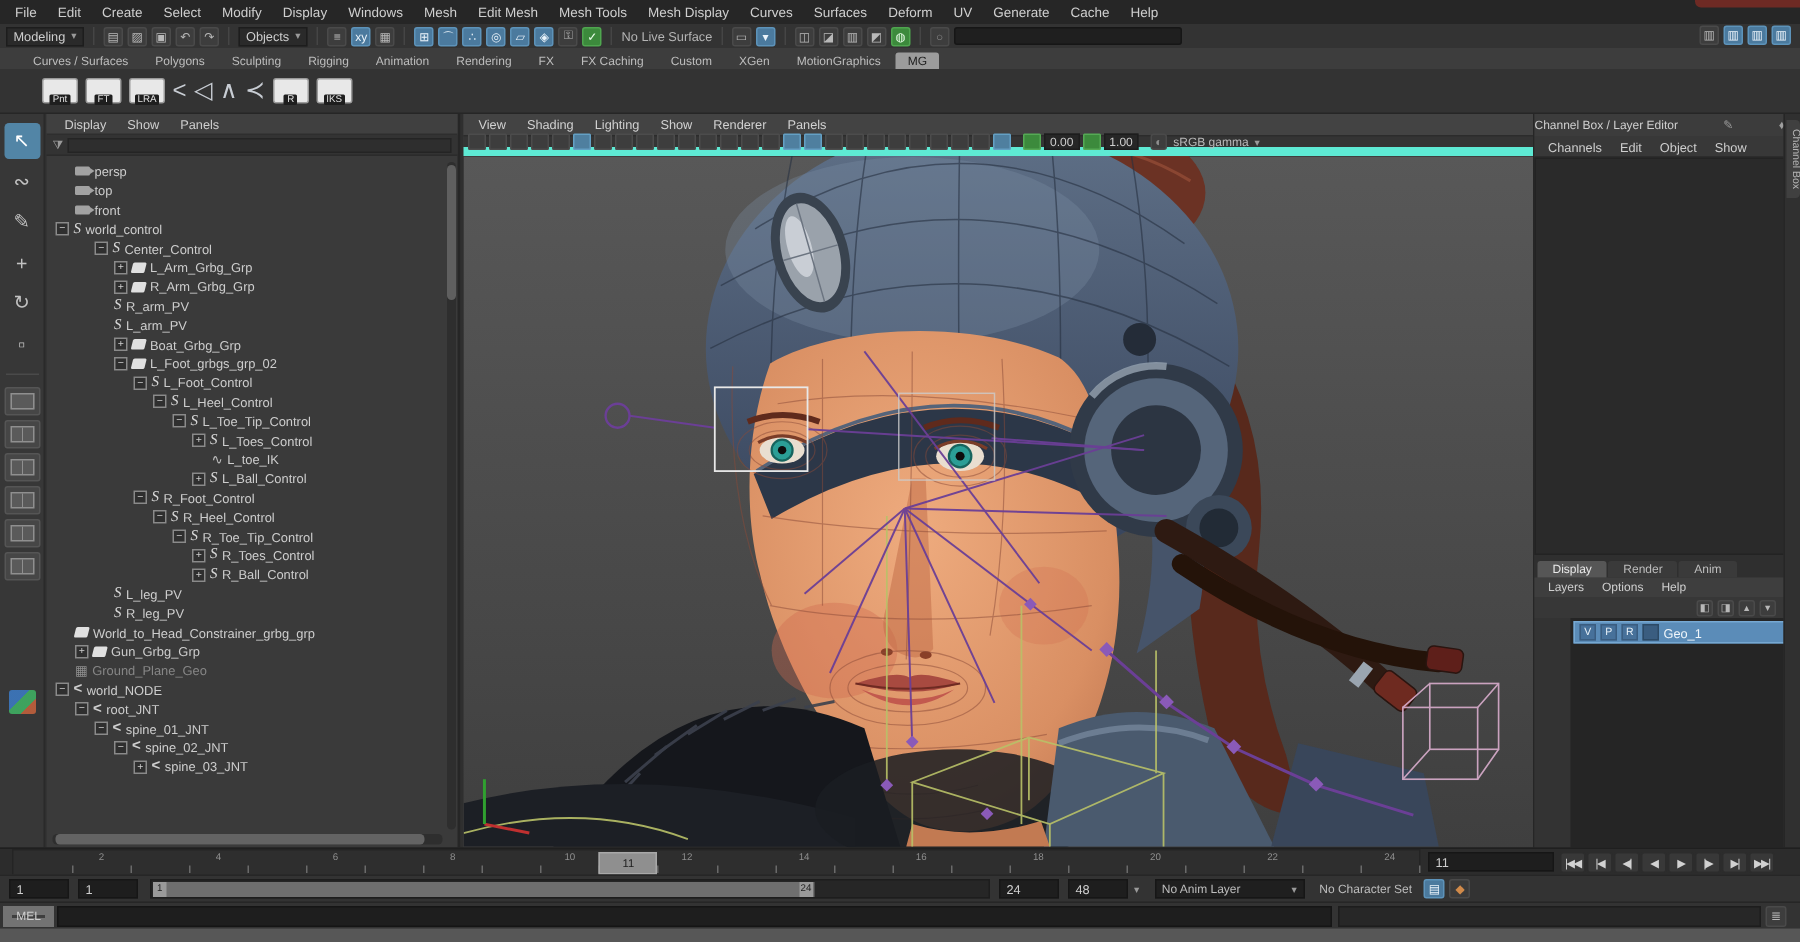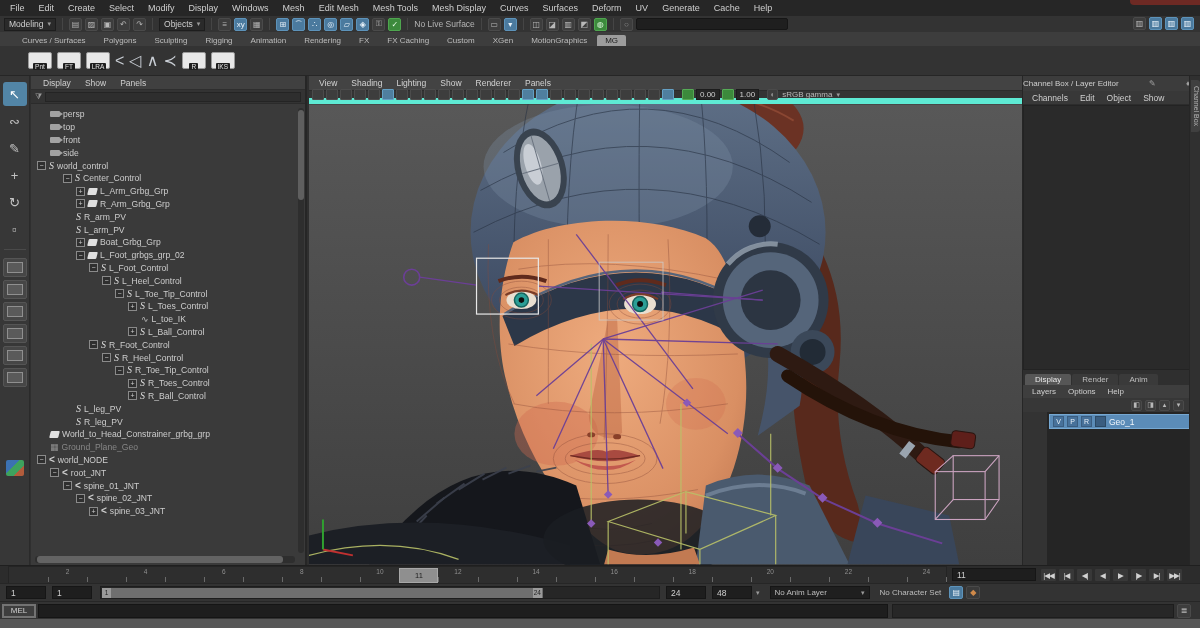--- a/index.html
+++ b/index.html
@@ -116,21 +116,21 @@
   #range-inner{position:absolute;left:1px;top:1px;width:79%;height:10px;background:#6f6f6f;}
   .rhandle{position:absolute;top:1px;width:9px;height:10px;background:#9a9a9a;font-size:6.5px;color:#222;text-align:center;line-height:10px;}
   #range-caret1,#range-caret2{font-size:7px;color:#9a9a9a;margin:0 4px;}
   #anim-layer-box{width:100px;height:13px;background:#1f1f1f;border:1px solid #161616;color:#bdbdbd;font-size:8px;display:flex;align-items:center;justify-content:space-between;padding:0 4px;margin-left:6px;}
   #char-set{font-size:8px;color:#bdbdbd;margin-left:10px;}
   #rs-icons{display:flex;gap:3px;margin-left:8px;}
   #rs-icons .ic{width:14px;height:13px;}
   #rs-icons .key{color:#d08a4a;background:#3a3a3a;}
   
   #commandline{position:absolute;left:0;top:601px;width:1200px;height:18px;background:#333;display:flex;align-items:center;border-top:1px solid #262626;}
-  #mel-label{width:34px;height:14px;background:#3e3e3e;border:2px solid #737373;color:#cfcfcf;font-size:8px;display:flex;align-items:center;justify-content:center;margin-left:2px;}
+  #mel-label{width:34px;height:14px;background:#3e3e3e;border:6px solid #737373;color:#cfcfcf;font-size:8px;display:flex;align-items:center;justify-content:center;margin-left:2px;}
   #cmd-input{width:850px;height:14px;background:#1e1e1e;border:1px solid #151515;color:#cfcfcf;font-size:8.5px;margin-left:2px;}
   #cmd-result{width:282px;height:14px;background:#272727;border:1px solid #1d1d1d;color:#9f9f9f;font-size:8.5px;margin-left:4px;}
   #script-editor-icon{width:14px;height:14px;margin-left:3px;background:#3d3d3d;border:1px solid #4a4a4a;border-radius:2px;color:#b8b8b8;font-size:8px;display:flex;align-items:center;justify-content:center;}
   
   #helpline{position:absolute;left:0;top:619px;width:1200px;height:9px;background:#575757;}
 </style>
 </head>
 <body>
 
 <div id="app">
@@ -294,24 +294,20 @@
           <span class="lbl">persp</span>
         </div>
         <div class="orow nw" style="padding-left: 19px;">
           <span class="oi oi-cam"></span>
           <span class="lbl">top</span>
         </div>
         <div class="orow nw" style="padding-left: 19px;">
           <span class="oi oi-cam"></span>
           <span class="lbl">front</span>
         </div>
-        <div class="orow nw" style="padding-left: 19px;">
-          <span class="oi oi-cam"></span>
-          <span class="lbl">side</span>
-        </div>
         <div class="orow nw" style="padding-left: 6px;">
           <span class="exp">−</span>
           <span class="oi oi-s">S</span>
           <span class="lbl">world_control</span>
         </div>
         <div class="orow nw" style="padding-left: 32px;">
           <span class="exp">−</span>
           <span class="oi oi-s">S</span>
           <span class="lbl">Center_Control</span>
         </div>
@@ -401,20 +397,25 @@
           <span class="oi oi-s">S</span>
           <span class="lbl">L_leg_PV</span>
         </div>
         <div class="orow nw" style="padding-left: 45px;">
           <span class="oi oi-s">S</span>
           <span class="lbl">R_leg_PV</span>
         </div>
         <div class="orow nw" style="padding-left: 19px;">
           <span class="oi oi-grp"></span>
           <span class="lbl">World_to_Head_Constrainer_grbg_grp</span>
+        </div>
+        <div class="orow nw" style="padding-left: 19px;">
+          <span class="exp">+</span>
+          <span class="oi oi-grp"></span>
+          <span class="lbl">Gun_Grbg_Grp</span>
         </div>
         <div class="orow nw" style="padding-left: 19px;">
           <span class="oi oi-geo">▦</span>
           <span class="lbl dim">Ground_Plane_Geo</span>
         </div>
         <div class="orow nw" style="padding-left: 6px;">
           <span class="exp">−</span>
           <span class="oi oi-jnt">&lt;</span>
           <span class="lbl">world_NODE</span>
         </div>

